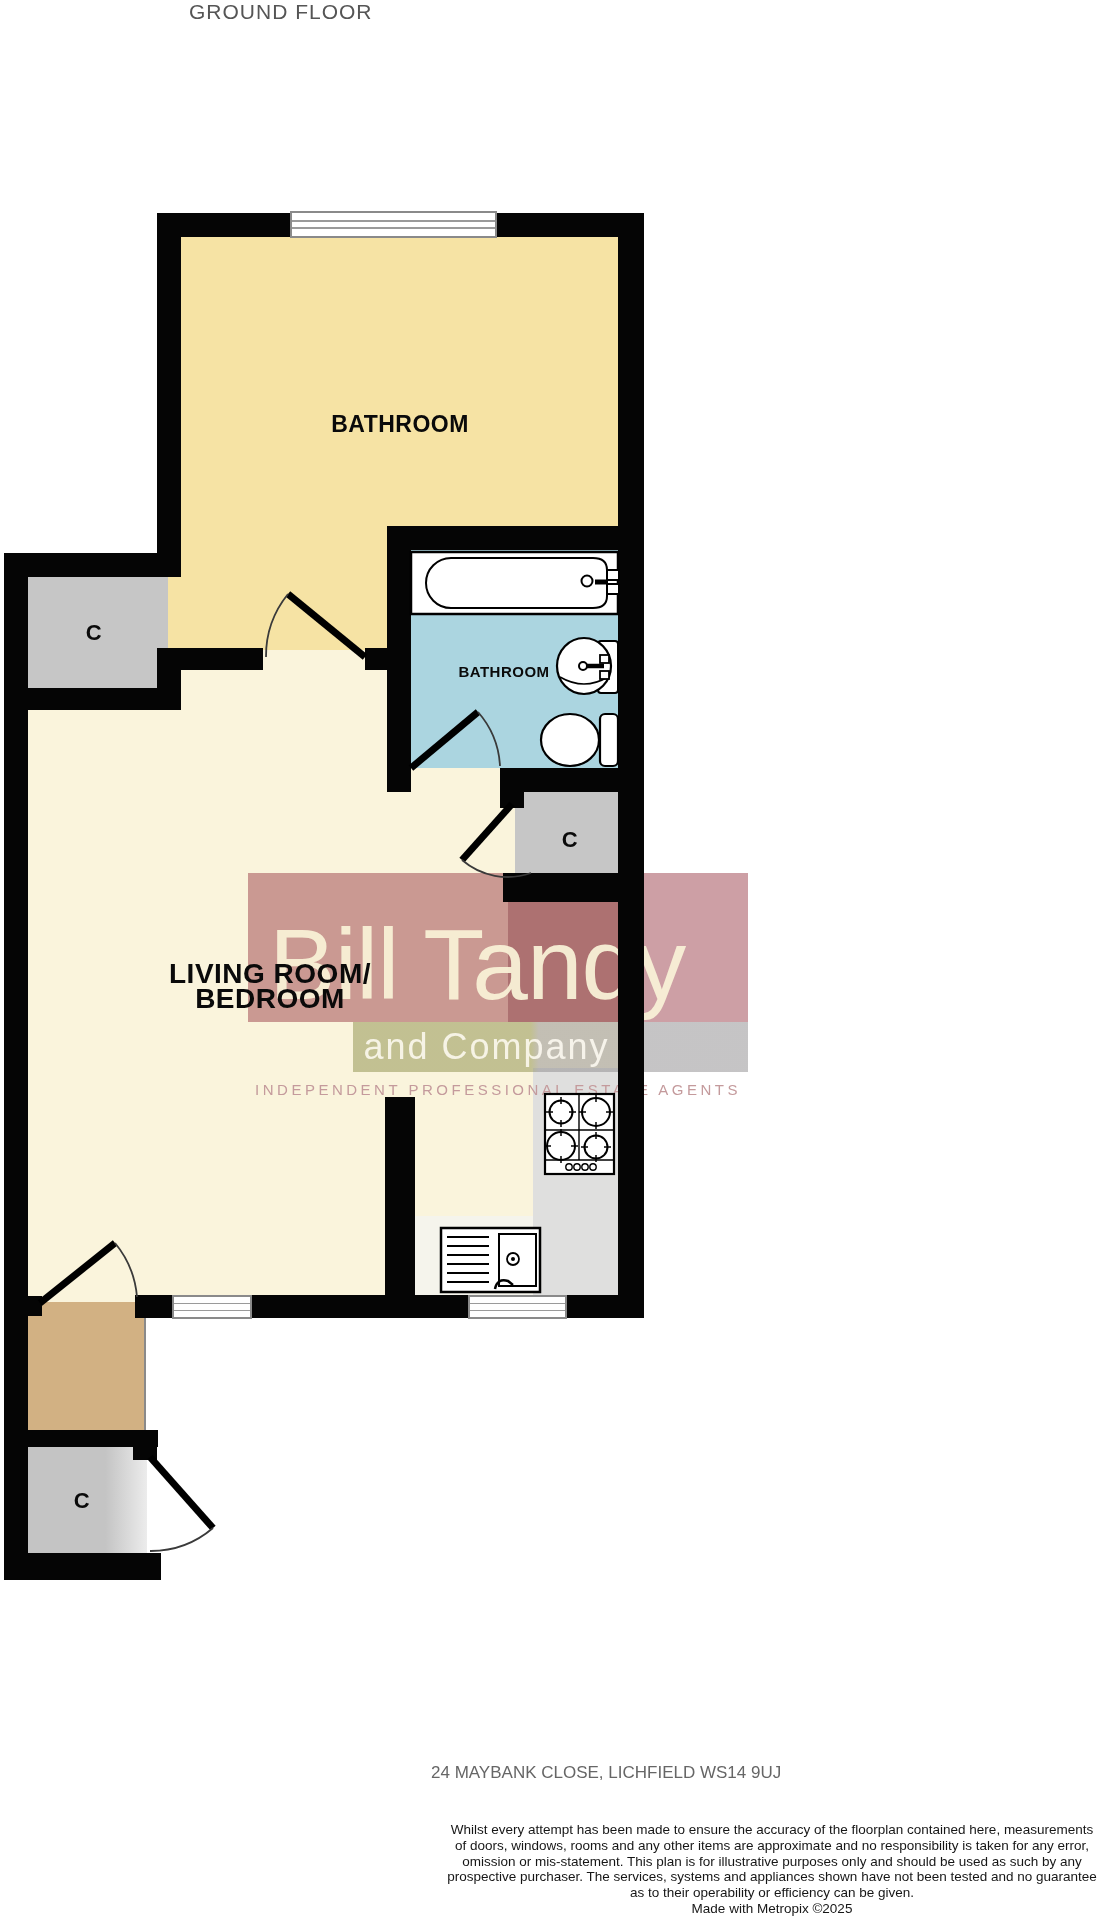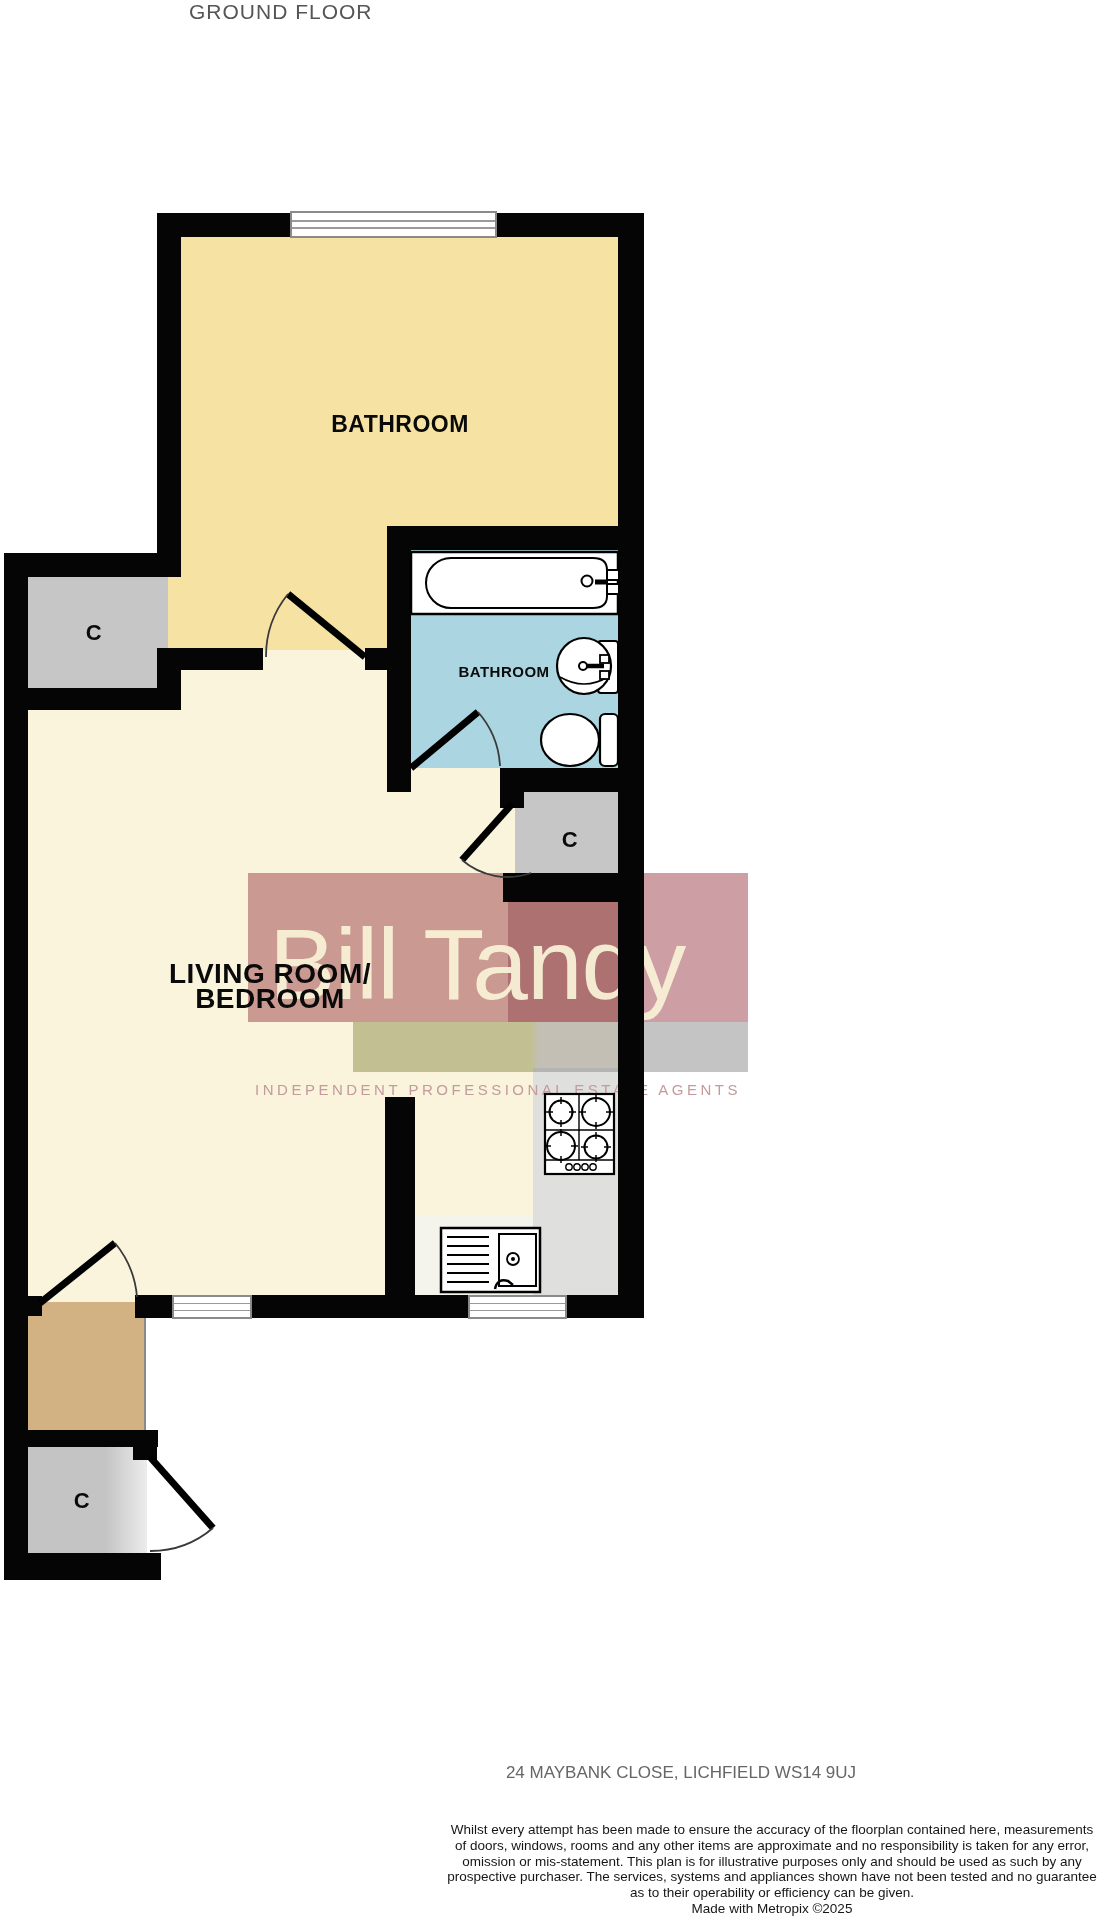--- a/index.html
+++ b/index.html
@@ -10,21 +10,21 @@
   .wm{position:absolute;z-index:2;}
   .wall{position:absolute;background:#050505;z-index:3;}
   .window{position:absolute;z-index:4;background:#fff;border:2px solid #8a8a8a;box-sizing:border-box;
     background-image:linear-gradient(to bottom, transparent 0 30%, #9a9a9a 30% 37%, transparent 37% 63%, #9a9a9a 63% 70%, transparent 70%);}
   #fixtures{position:absolute;left:0;top:0;z-index:5;}
   .roomlabel{position:absolute;z-index:6;color:#0a0a0a;font-weight:bold;font-size:22px;letter-spacing:.5px;white-space:nowrap;transform:translate(-50%,-50%);text-align:center;}
   .title{position:absolute;z-index:6;color:#555;font-size:21px;letter-spacing:1px;white-space:nowrap;}
   .wm-brand{position:absolute;z-index:2;font-size:100px;color:rgba(248,240,214,0.95);white-space:nowrap;letter-spacing:-1px;line-height:1;}
   .wm-band-text{position:absolute;z-index:2;font-size:36px;color:rgba(255,252,243,0.85);letter-spacing:2px;text-align:center;line-height:48px;}
   .wm-tagline{position:absolute;z-index:2;font-size:15px;letter-spacing:3.5px;color:#c49a9c;text-align:center;white-space:nowrap;}
-  .address{position:absolute;z-index:6;font-size:17px;color:#666;text-align:center;}
+  .address{position:absolute;z-index:6;font-size:17px;color:#666;text-align:left;}
   .disclaimer{position:absolute;z-index:6;font-size:13.5px;line-height:15.8px;color:#161616;text-align:center;}
   .edge-line{position:absolute;background:#8a8a8a;z-index:2;}
 </style>
 </head>
 <body>
 
 <div id="plan">
 
   <div class="floor" style="left:28px;top:648px;width:590px;height:670px;background:#FAF4DC;"></div>
   <div class="floor" style="left:181px;top:237px;width:437px;height:289px;background:#F6E3A4;"></div>
@@ -35,20 +35,21 @@
   <div class="floor" style="left:28px;top:1302px;width:118px;height:128px;background:#D2B183;"></div>
   <div class="floor" style="left:28px;top:1447px;width:119px;height:106px;background:linear-gradient(to right,#C4C4C4 65%,#ECECEC);"></div>
   <div class="counter" style="left:533px;top:1068px;width:85px;height:230px;background:#DFDFDE;"></div>
   <div class="counter" style="left:415px;top:1216px;width:118px;height:82px;background:#F5F4EC;"></div>
   <div class="edge-line" style="left:144px;top:1318px;width:2px;height:112px;"></div>
 
   <div class="wm" style="left:248px;top:873px;width:500px;height:149px;background:rgba(148,50,64,0.47);"></div>
   <div class="wm" style="left:508px;top:873px;width:110px;height:149px;background:rgba(100,10,30,0.28);"></div>
   <div class="wm" style="left:353px;top:1022px;width:395px;height:50px;background:linear-gradient(to right,rgba(148,150,85,0.55) 0 45%,rgba(140,138,140,0.5) 47% 100%);"></div>
   <div class="wm-brand" style="left:262px;top:914px;margin-left:7px;">Bill Tandy</div>
+  <div class="wm-band-text" style="left:353px;top:1023px;width:267px;">and Company</div>
   <div class="wm-tagline" style="left:248px;top:1081px;width:500px;">INDEPENDENT PROFESSIONAL ESTATE AGENTS</div>
 
   <div class="wall" style="left:157px;top:213px;width:487px;height:24px;"></div>
   <div class="wall" style="left:618px;top:213px;width:26px;height:1105px;"></div>
   <div class="wall" style="left:157px;top:213px;width:24px;height:364px;"></div>
   <div class="wall" style="left:18px;top:553px;width:163px;height:24px;"></div>
   <div class="wall" style="left:4px;top:553px;width:24px;height:1027px;"></div>
   <div class="wall" style="left:18px;top:688px;width:163px;height:22px;"></div>
   <div class="wall" style="left:157px;top:648px;width:24px;height:62px;"></div>
   <div class="wall" style="left:157px;top:648px;width:106px;height:22px;"></div>

